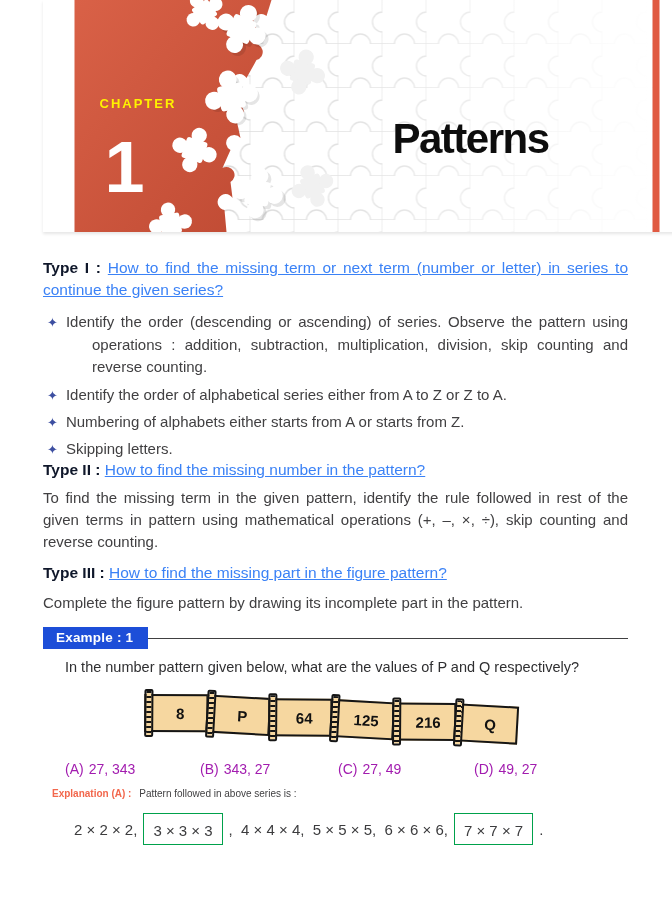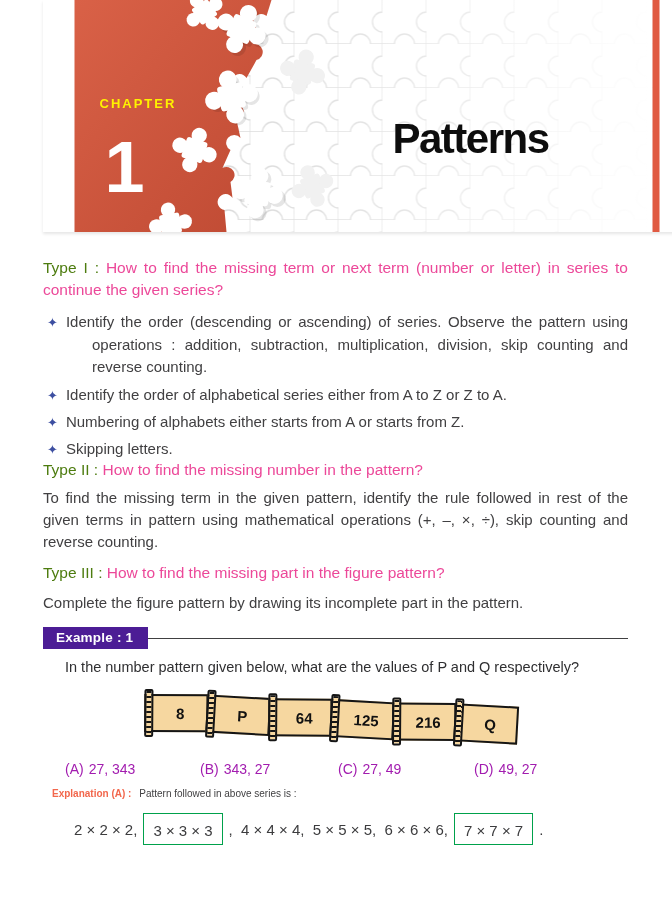--- a/index.html
+++ b/index.html
@@ -7,31 +7,31 @@
   body { font-family:"Liberation Sans", sans-serif; }
   .page { position:relative; width:672px; height:912px; background:#ffffff; overflow:hidden; }
 
   
   .header { position:absolute; left:43px; top:0; width:648px; height:232px; box-shadow:0 2px 3px rgba(0,0,0,0.10); }
   .header svg { display:block; width:100%; height:100%; }
 
   
   .block { position:absolute; left:43px; width:585px; font-size:15px; line-height:22px; color:#414042; text-align:justify; }
   .type-head { font-size:15.5px; line-height:22px; }
-  .type-label { font-weight:normal; color:#4d7c0f; }
-  .type-q { color:#ec4899; }
+  .type-label { font-weight:bold; color:#0f172a; }
+  .type-q { color:#3b82f6;text-decoration:underline; }
 
   .bullets { position:absolute; left:43px; top:311px; width:585px; list-style:none; }
   .bullets li { position:absolute; left:0; width:585px; padding-left:49px; text-indent:-45px; font-size:15px; line-height:22px; color:#414042; text-align:justify; }
   .star { color:#3d4fa1; font-size:13px; margin-right:8px; text-indent:0; }
   .b1 { top:0; } .b2 { top:73px; } .b3 { top:100px; } .b4 { top:127px; }
 
   
   .example-row { position:absolute; left:43px; top:627px; width:585px; display:flex; align-items:center; }
-  .example-banner { background:#4c1d95; color:#ffffff; font-weight:bold; font-size:13.5px; padding:3px 15px 4px 13px; letter-spacing:0.2px; }
+  .example-banner { background:#1d4ed8; color:#ffffff; font-weight:bold; font-size:13.5px; padding:3px 15px 4px 13px; letter-spacing:0.2px; }
   .example-rule { flex:1; height:0; border-top:1.6px solid #404041; }
 
   .question { position:absolute; left:65px; top:659px; width:560px; font-size:14.5px; color:#2f2f31; }
 
   
   .scroll-strip { position:absolute; left:145px; top:693px; display:flex; transform:rotate(2deg); transform-origin:left top; }
   .scroll { position:relative; width:64px; height:38px; margin-right:-2px; background:#f6d7a0; border:2px solid #151515;
             display:flex; align-items:center; justify-content:center; }
   .scroll:nth-child(odd){ transform:rotate(-1.6deg); }
   .scroll:nth-child(even){ transform:rotate(1.2deg); }

